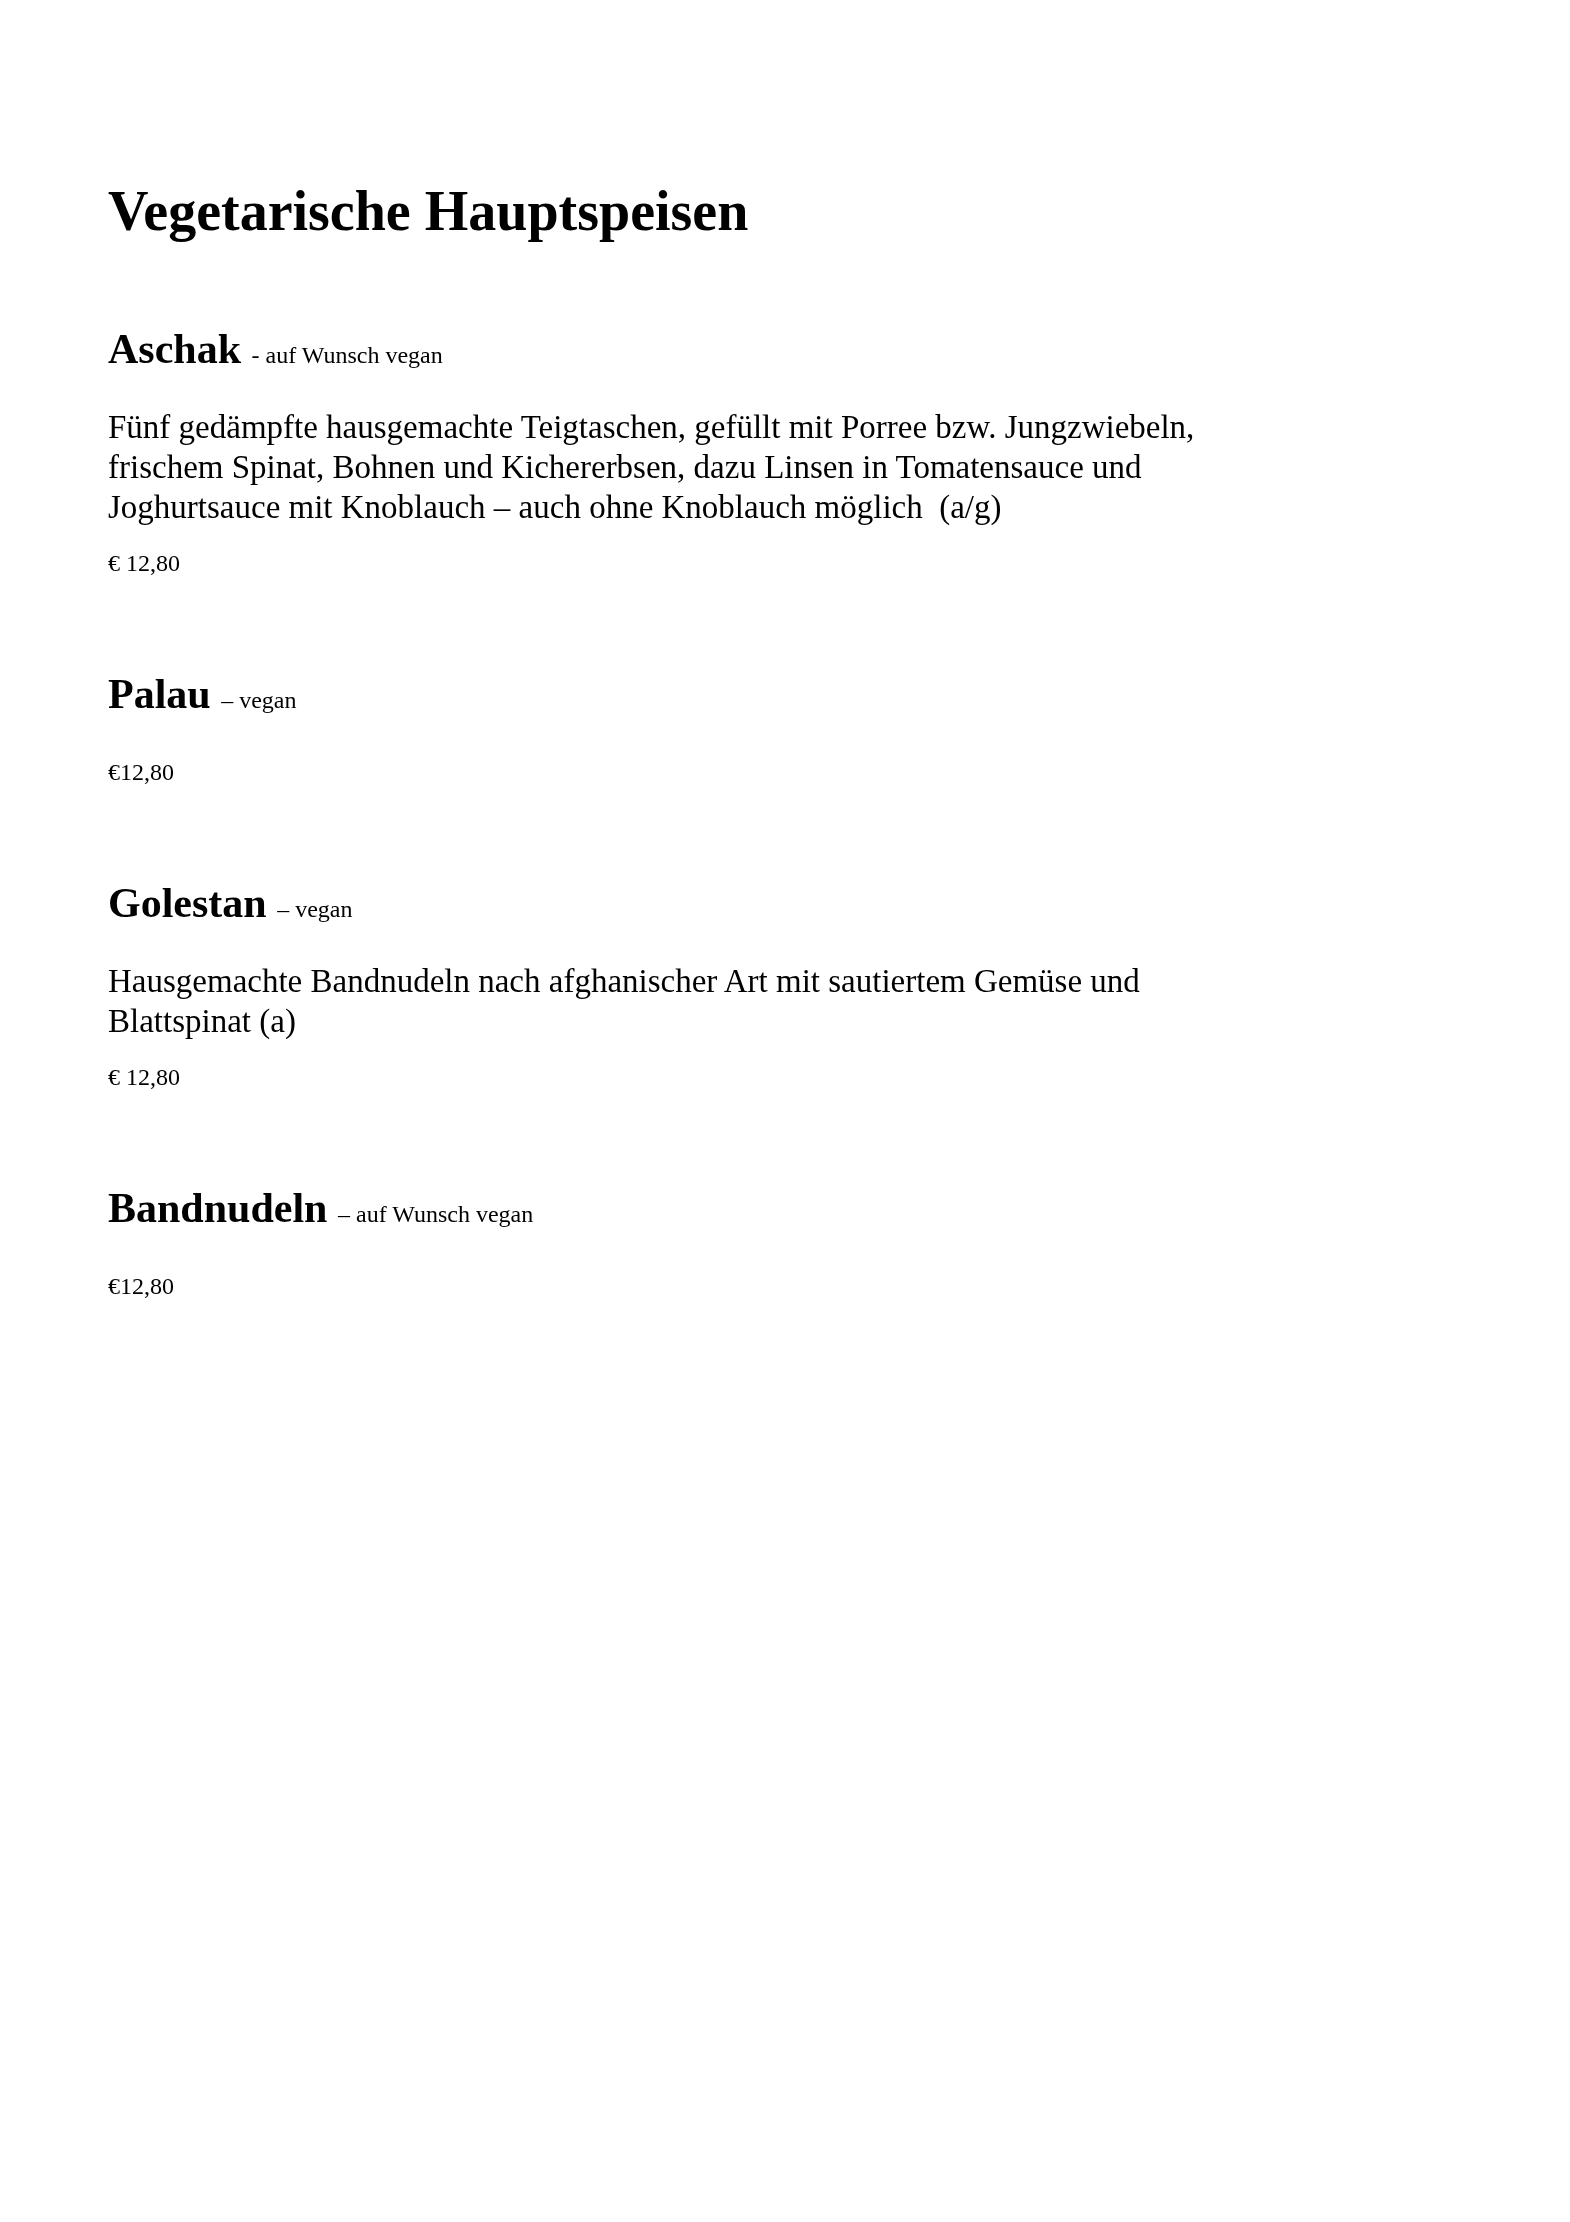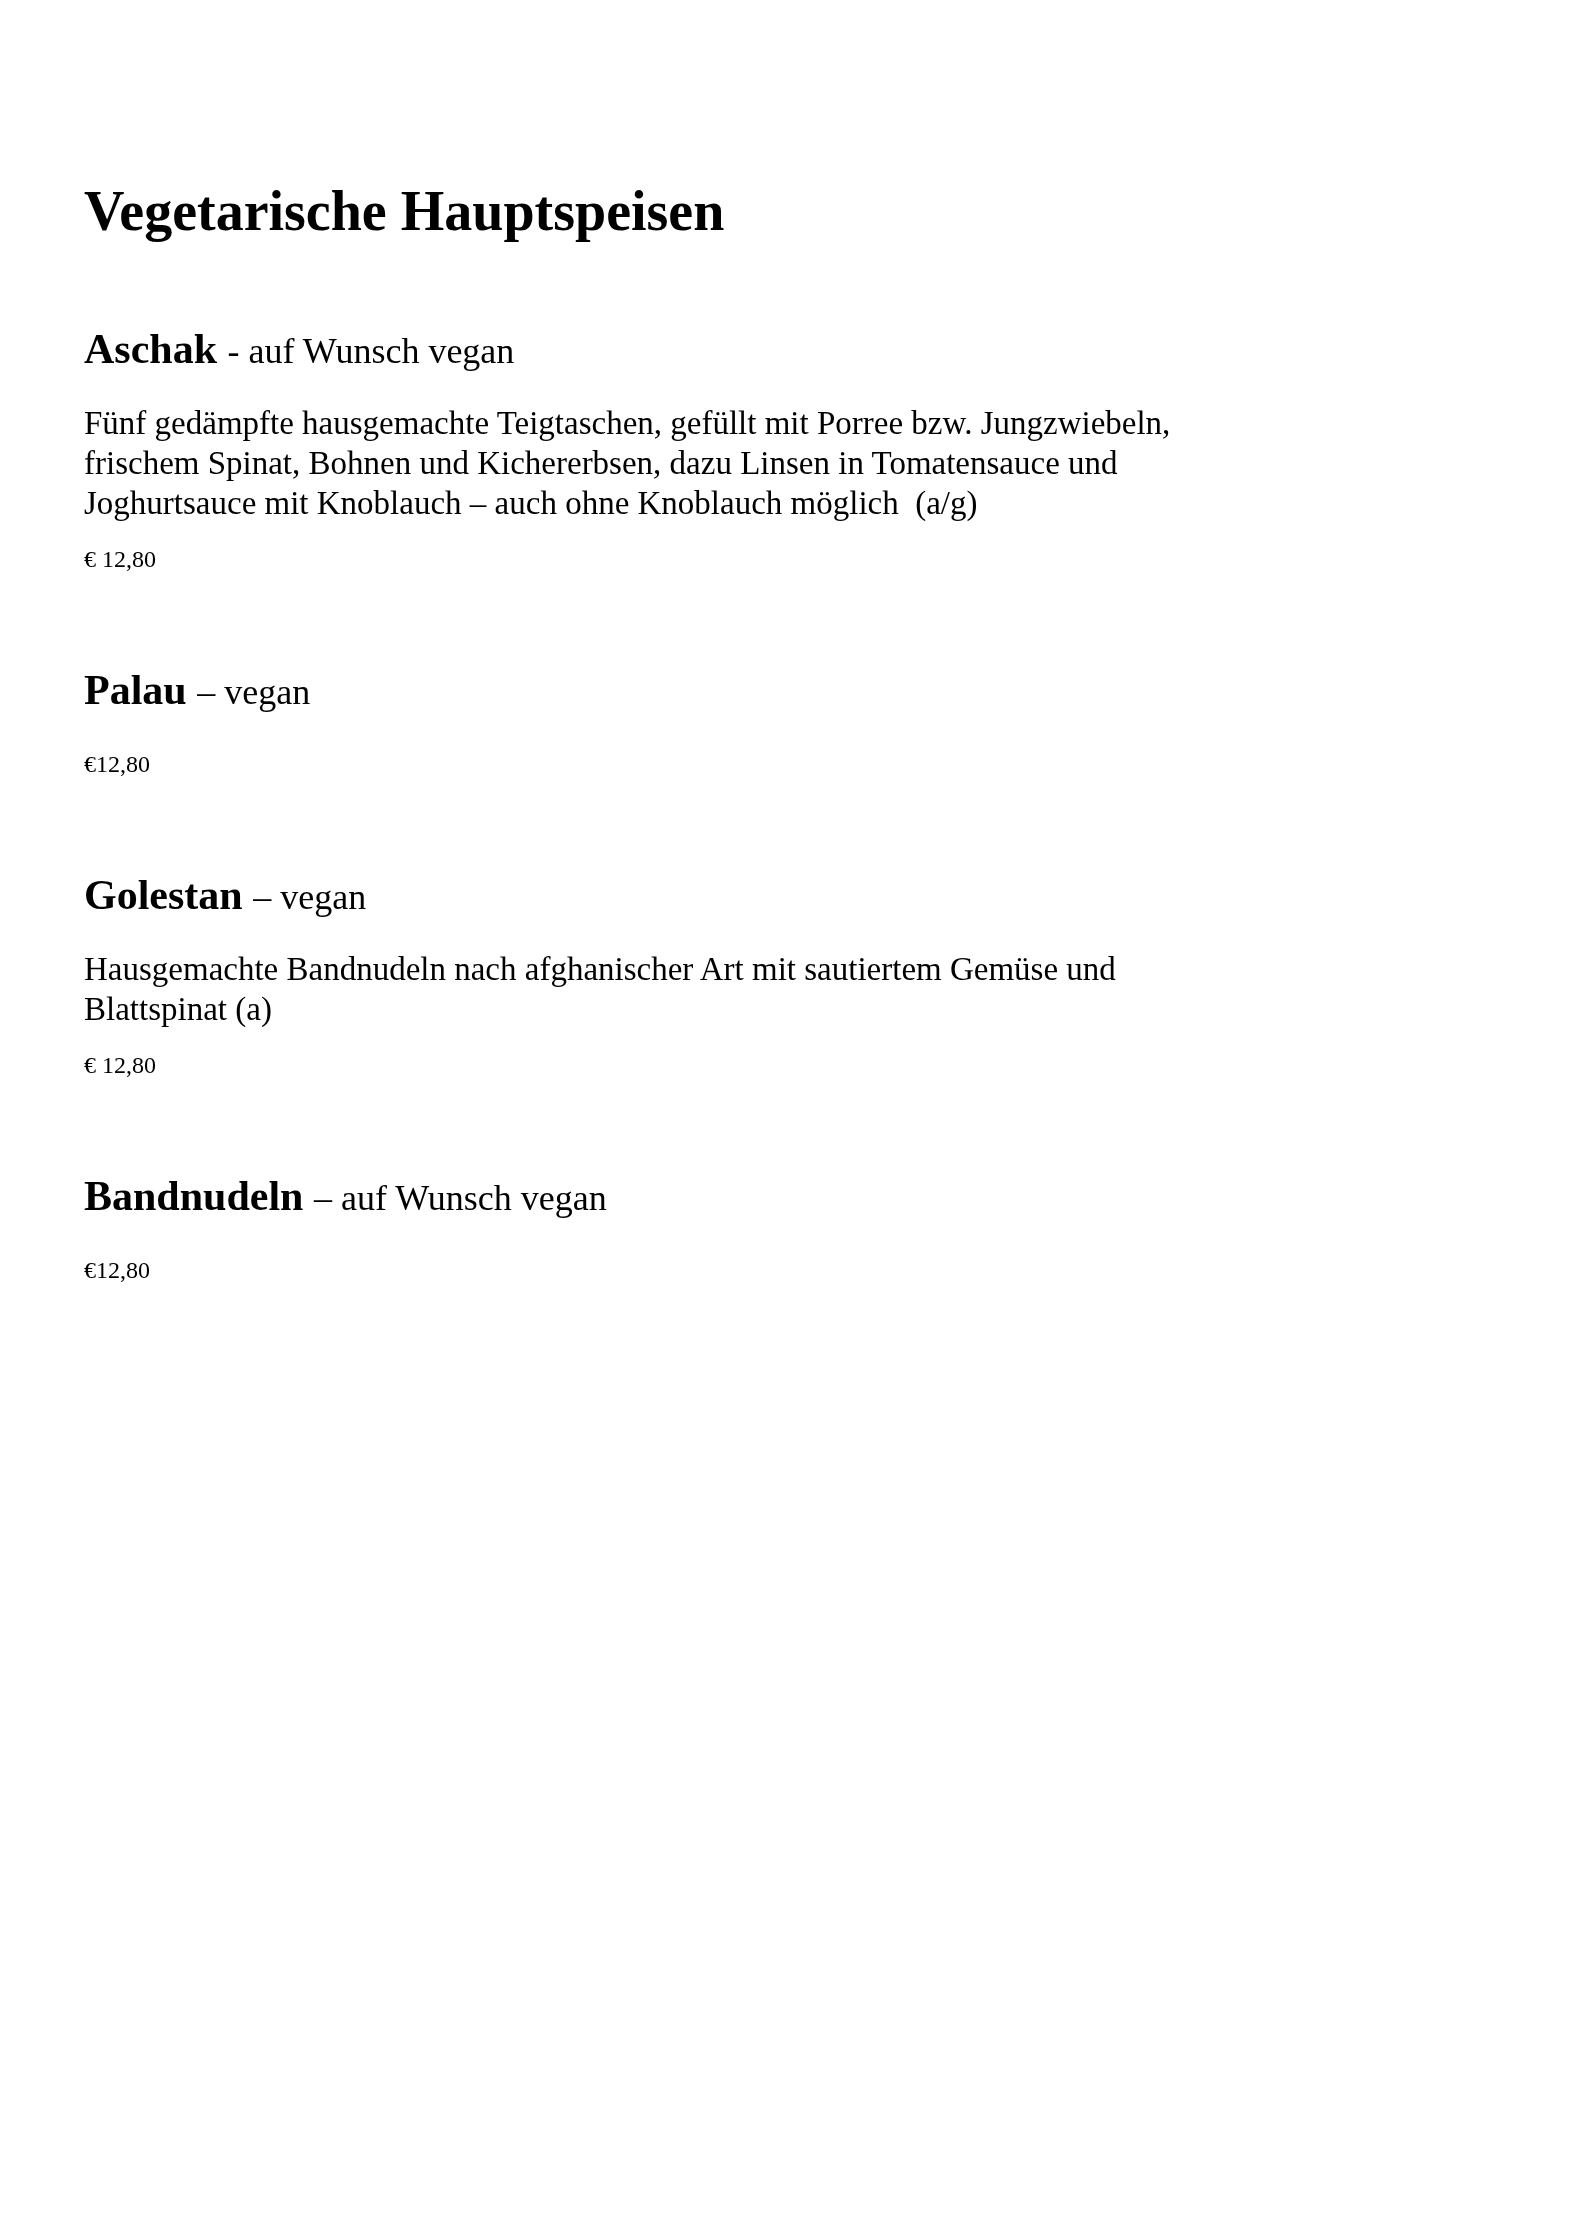--- a/index.html
+++ b/index.html
@@ -9,40 +9,40 @@
     background: #ffffff;
   }
   .page {
     position: relative;
     width: 1570px;
     height: 2222px;
     box-sizing: border-box;
     background: #ffffff;
     color: #000000;
     font-family: "Liberation Serif", "DejaVu Serif", serif;
-    padding: 177px 150px 0 84px;
+    padding: 177px 150px 0 108px;
     overflow: hidden;
   }
   .page-title {
     font-size: 56px;
     line-height: 68px;
     font-weight: 700;
     margin: 0 0 79px 0;
   }
   .menu-item {
     margin: 0;
   }
   .item-heading {
     font-size: 42px;
     line-height: 50px;
     font-weight: 700;
     margin: 0 0 27px 0;
   }
   .item-suffix {
-    font-size: 36px;
+    font-size: 24px;
     font-weight: 400;
   }
   .item-desc {
     font-size: 33px;
     line-height: 40px;
     margin: 0 0 16px 0;
     white-space: pre-wrap;
     max-width: 1240px;
   }
   .item-price {

